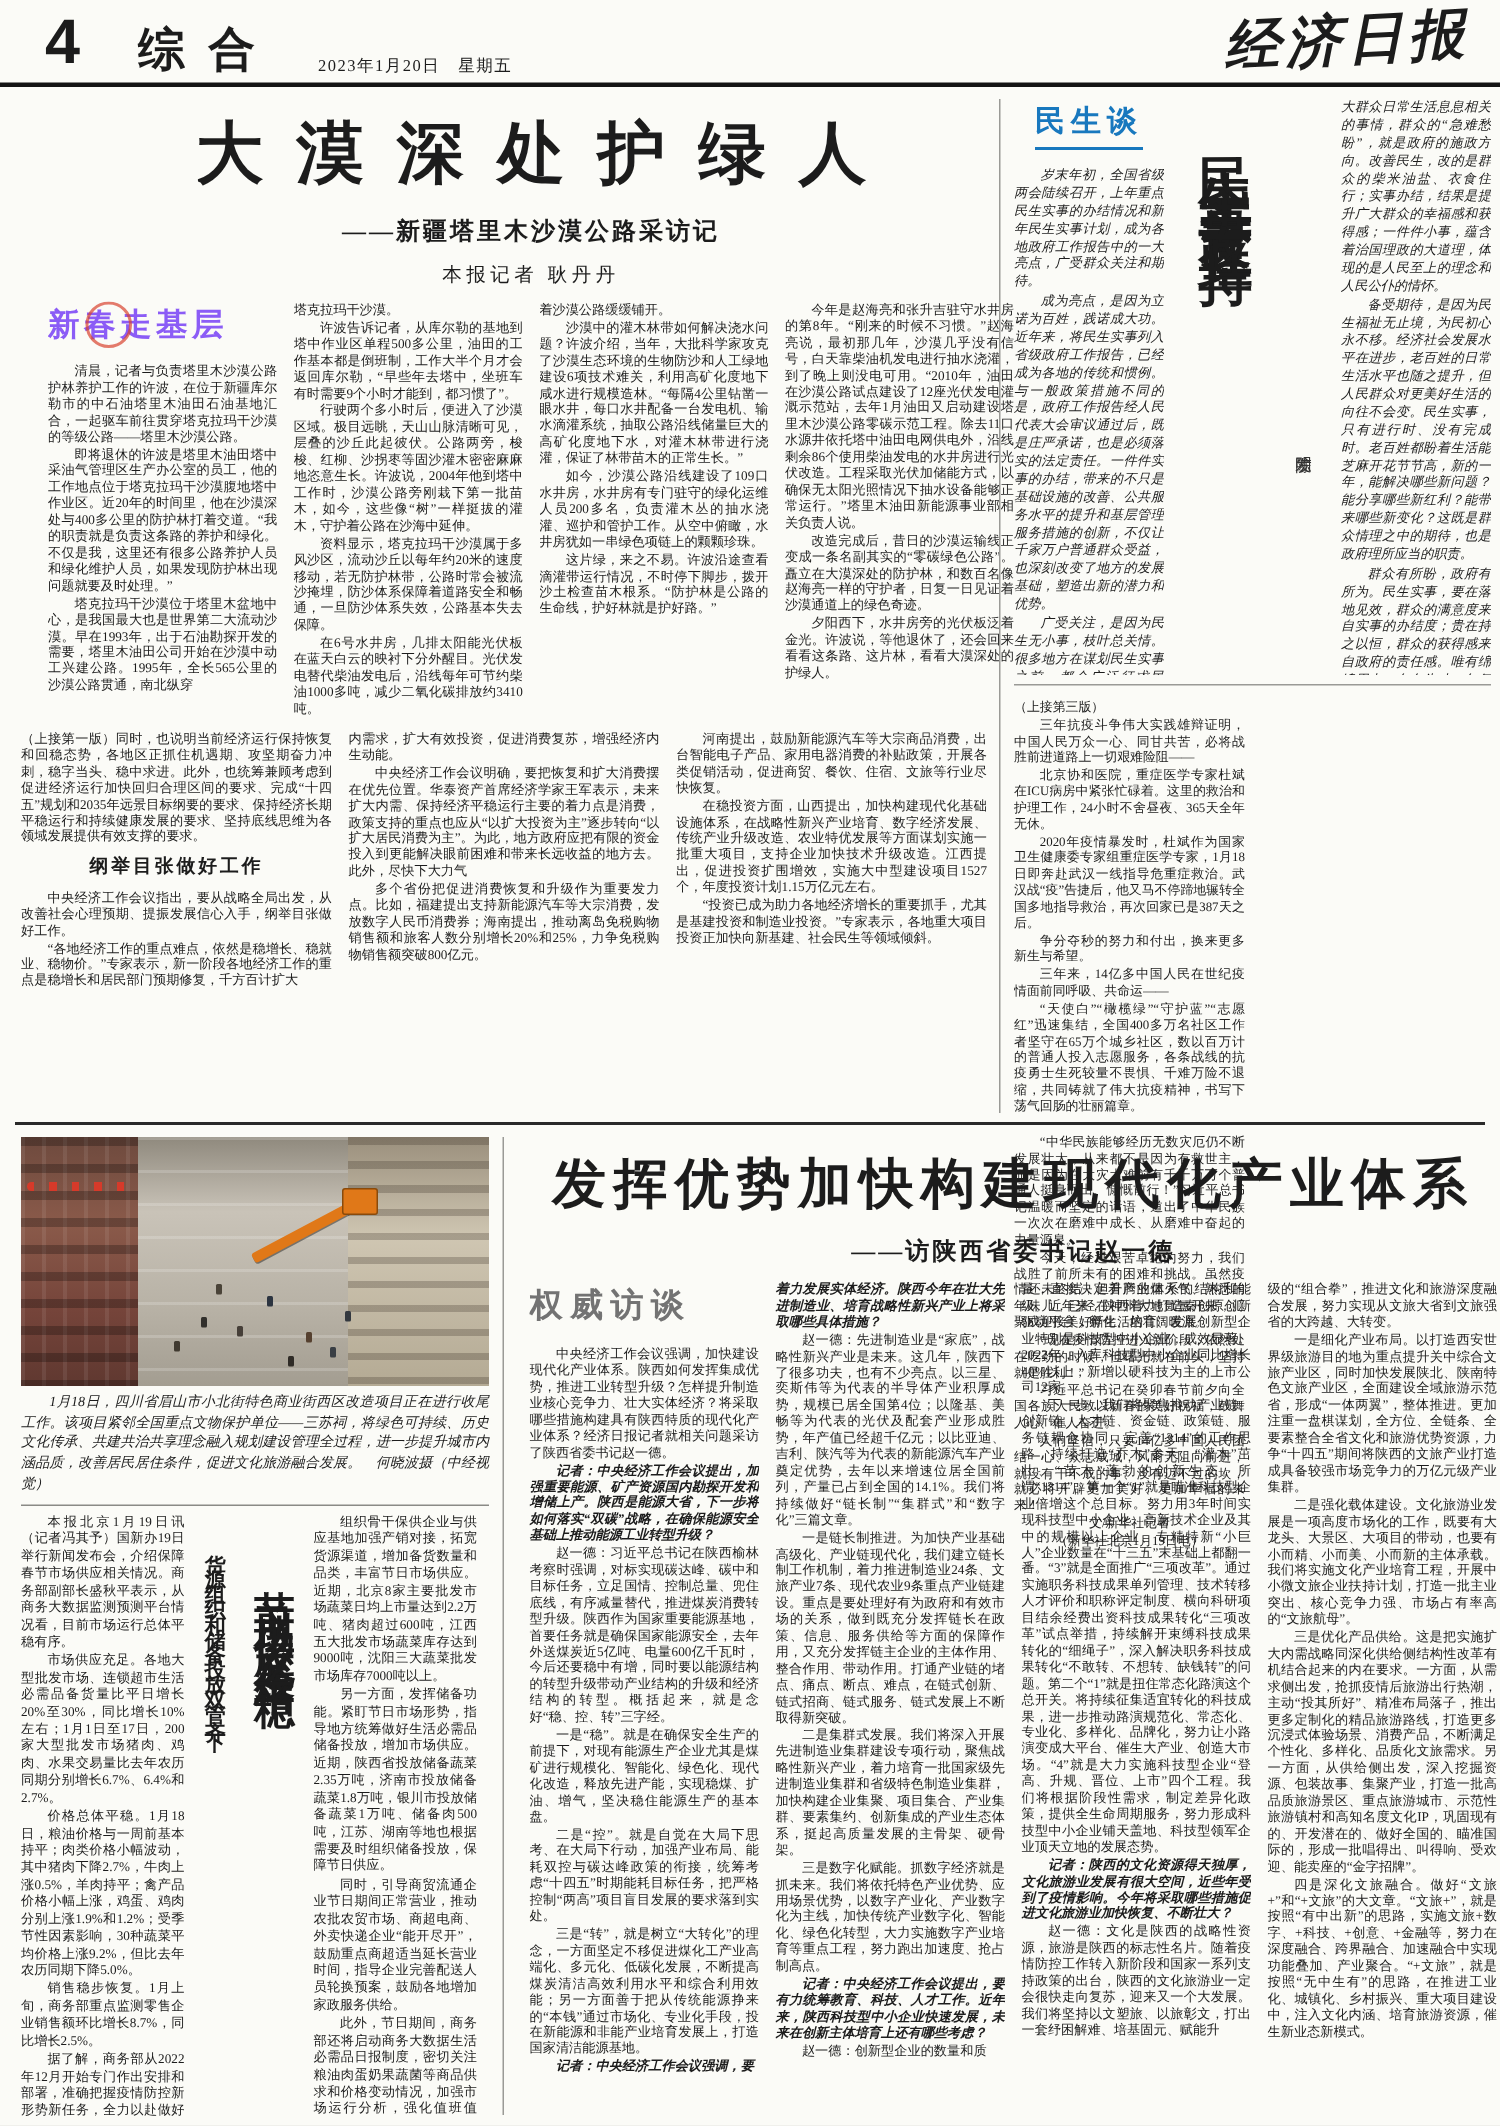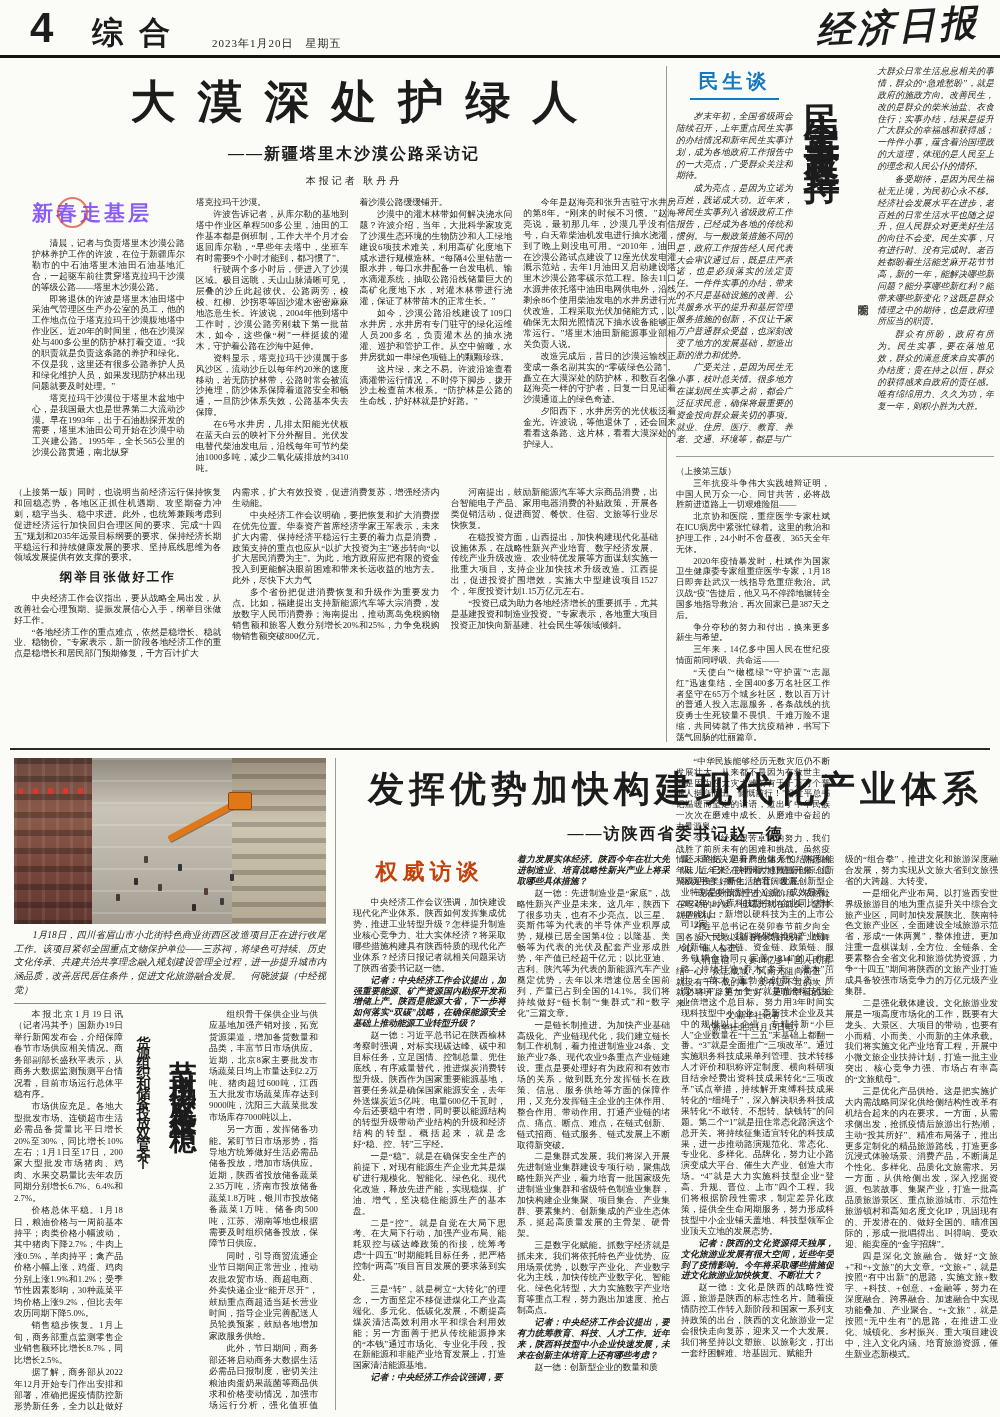--- a/index.html
+++ b/index.html
@@ -19,36 +19,36 @@
   p.cont{text-indent:0;}
   p.q{font-style:italic;font-weight:600;}
   p.r{text-align:center;text-indent:0;}
   p.subhead{text-align:center;font-weight:900;font-family:"Liberation Sans",sans-serif;
             font-size:12.5px;text-indent:0;margin:7px 0;letter-spacing:2px;}
   
   .art1{position:absolute;left:14px;top:62px;width:644px;margin-left:18px;}
   .art1 .hl{text-align:center;font-size:45px;font-weight:900;letter-spacing:22px;text-indent:22px;
             font-family:"Liberation Sans",sans-serif;margin:10px 0 12px;}
   .art1 .sub{text-align:center;font-size:16px;font-weight:bold;margin:0 0 9px;letter-spacing:2px;}
-  .art1 .by{text-align:center;font-size:10px;margin:0 0 9px;letter-spacing:3px;}
+  .art1 .by{text-align:center;font-size:13px;margin:0 0 9px;letter-spacing:3px;}
   .art1 .col{height:306px;}
   .badge-nc{position:relative;color:#8b5cf6;font-weight:900;font-size:21px;letter-spacing:3px;
             font-family:"Liberation Sans",sans-serif;margin:3px 0 12px;}
   .badge-nc .seal{position:absolute;left:25px;top:-3px;width:27px;height:27px;border:2px solid #d8432f;
                   border-radius:50%;opacity:.7;}
   
   .art2{position:absolute;left:14px;top:487px;width:644px;}
   .art2 .col{height:254px;}
   
   .vr1{position:absolute;left:666px;top:66px;width:1px;height:676px;background:#9a9a96;}
   .hr-mid{position:absolute;left:10px;top:748px;width:980px;height:2px;background:#2a2a2a;}
   .vr2{position:absolute;left:335px;top:758px;width:1px;height:652px;background:#9a9a96;}
   .hr-cap{position:absolute;left:14px;top:1003px;width:312px;height:1px;background:#8a8a86;}
   
-  .ms{position:absolute;left:676px;top:66px;width:318px;height:384px;display:flex;gap:7px;overflow:hidden;}
+  .ms{position:absolute;left:676px;top:66px;width:318px;height:384px;display:flex;gap:19px;overflow:hidden;}
   .mcol{width:120px;font-size:8.8px;line-height:1.35;text-align:justify;font-style:italic;overflow:hidden;}
   .ms-label{color:#1878be;font-weight:900;font-size:20px;font-family:"Liberation Sans",sans-serif;
             text-align:center;letter-spacing:4px;border-bottom:2px solid #1878be;padding-bottom:3px;
             margin:2px 14px 11px;font-style:normal;}
   .ms-head{writing-mode:vertical-rl;font-size:36px;font-weight:900;font-family:"Liberation Sans",sans-serif;
            letter-spacing:9px;padding-top:10px;width:46px;}
   .ms-author{writing-mode:vertical-rl;font-size:11px;width:18px;padding-top:230px;color:#333;}
   
   .xh{position:absolute;left:676px;top:456px;width:318px;border-top:1px solid #9a9a96;padding-top:9px;
       display:flex;gap:10px;flex-direction:column;}
@@ -90,22 +90,22 @@
           width:22px;font-family:"Liberation Sans",sans-serif;}
   .mk-head{writing-mode:vertical-rl;font-size:27px;font-weight:900;letter-spacing:6px;padding-top:30px;
           width:40px;font-family:"Liberation Sans",sans-serif;}
   
   .iv{position:absolute;left:353px;top:757px;width:645px;}
   .iv .hl{text-align:center;font-size:36px;font-weight:900;letter-spacing:5px;
           font-family:"Liberation Sans",sans-serif;margin:8px 0 10px;}
   .iv .sub{text-align:center;font-size:16px;font-weight:bold;margin:0 0 9px;letter-spacing:2px;}
   .iv .by{text-align:center;font-size:10.5px;margin:0 0 9px;letter-spacing:3px;}
   .iv .col{height:538px;}
-  .badge-qw{color:#c2410c;font-weight:900;font-size:22px;letter-spacing:5px;text-align:center;
-            font-family:Liberation Sans, sans-serif;margin:4px 0 12px;}
+  .badge-qw{color:#737373;font-weight:900;font-size:22px;letter-spacing:5px;text-align:left;
+            font-family:Liberation Mono, monospace;margin:4px 0 12px;}
 </style>
 </head>
 <body>
 
 <div class="page">
 
   <div class="hdr">
     <div class="pagenum" data-bind="header.page_num">4</div>
     <div class="section" data-bind="header.section">综合</div>
     <div class="hdate"><span data-bind="header.date">2023年1月20日</span>　<span data-bind="header.weekday">星期五</span></div>

